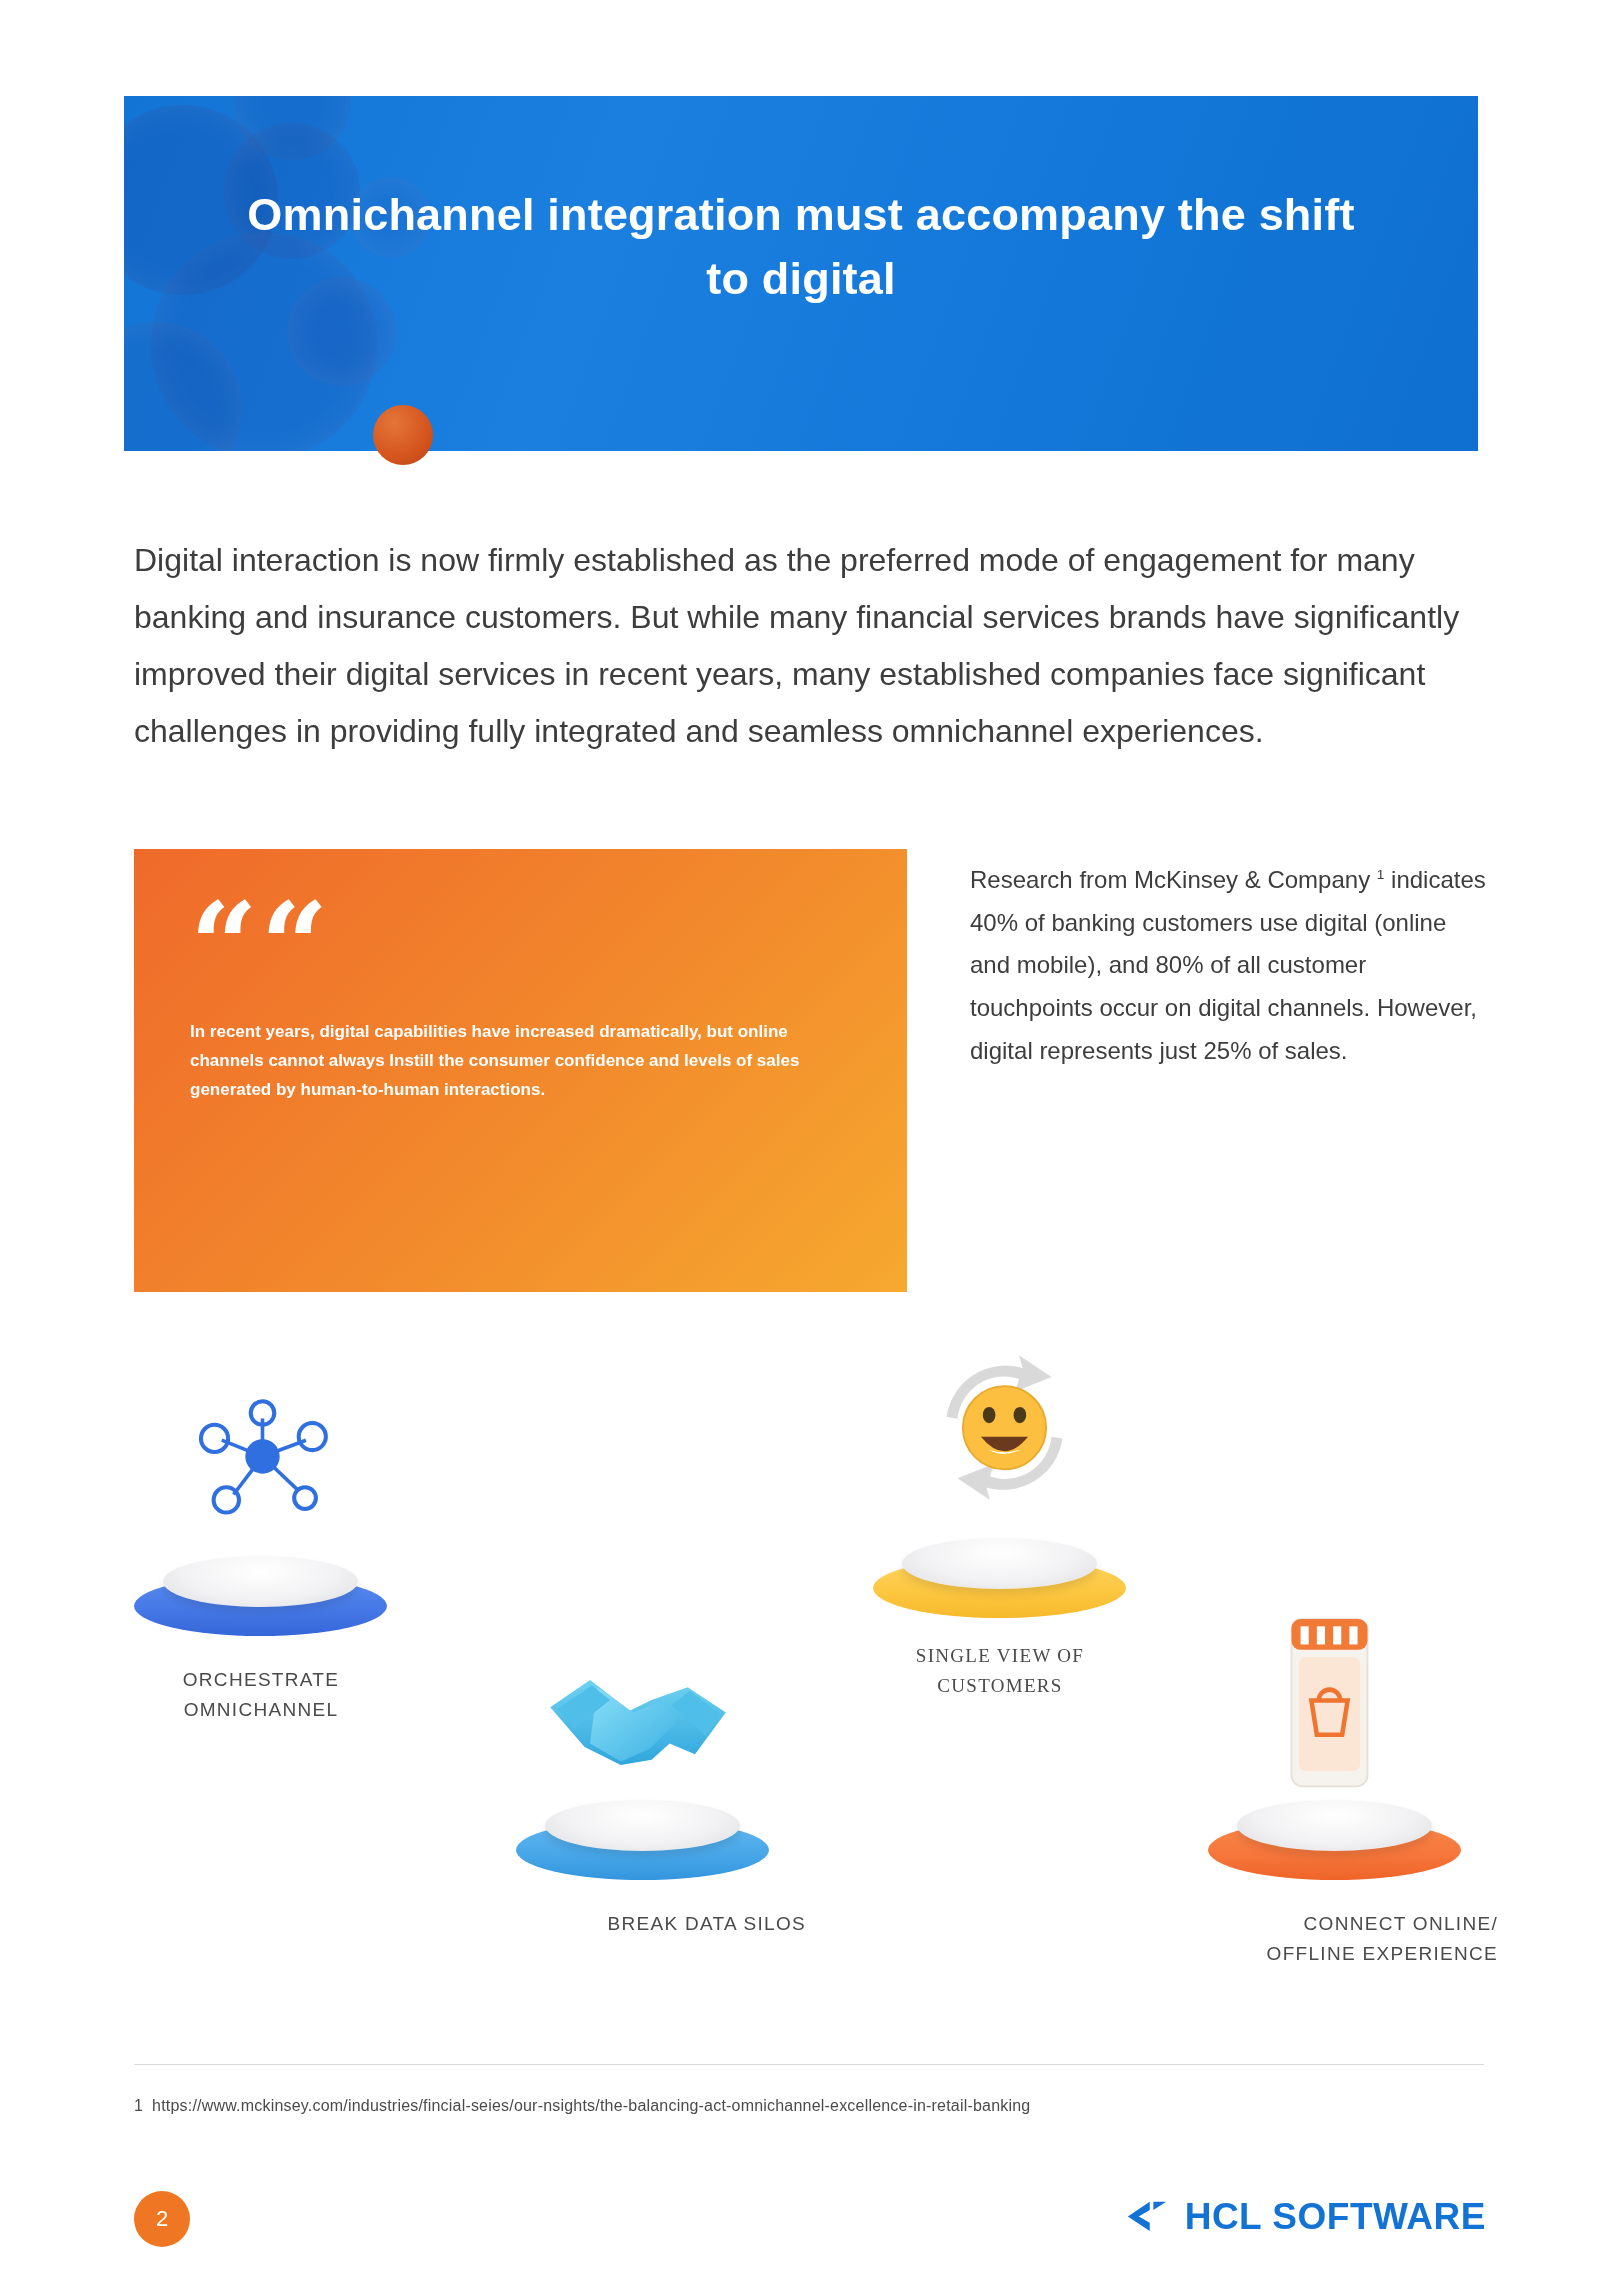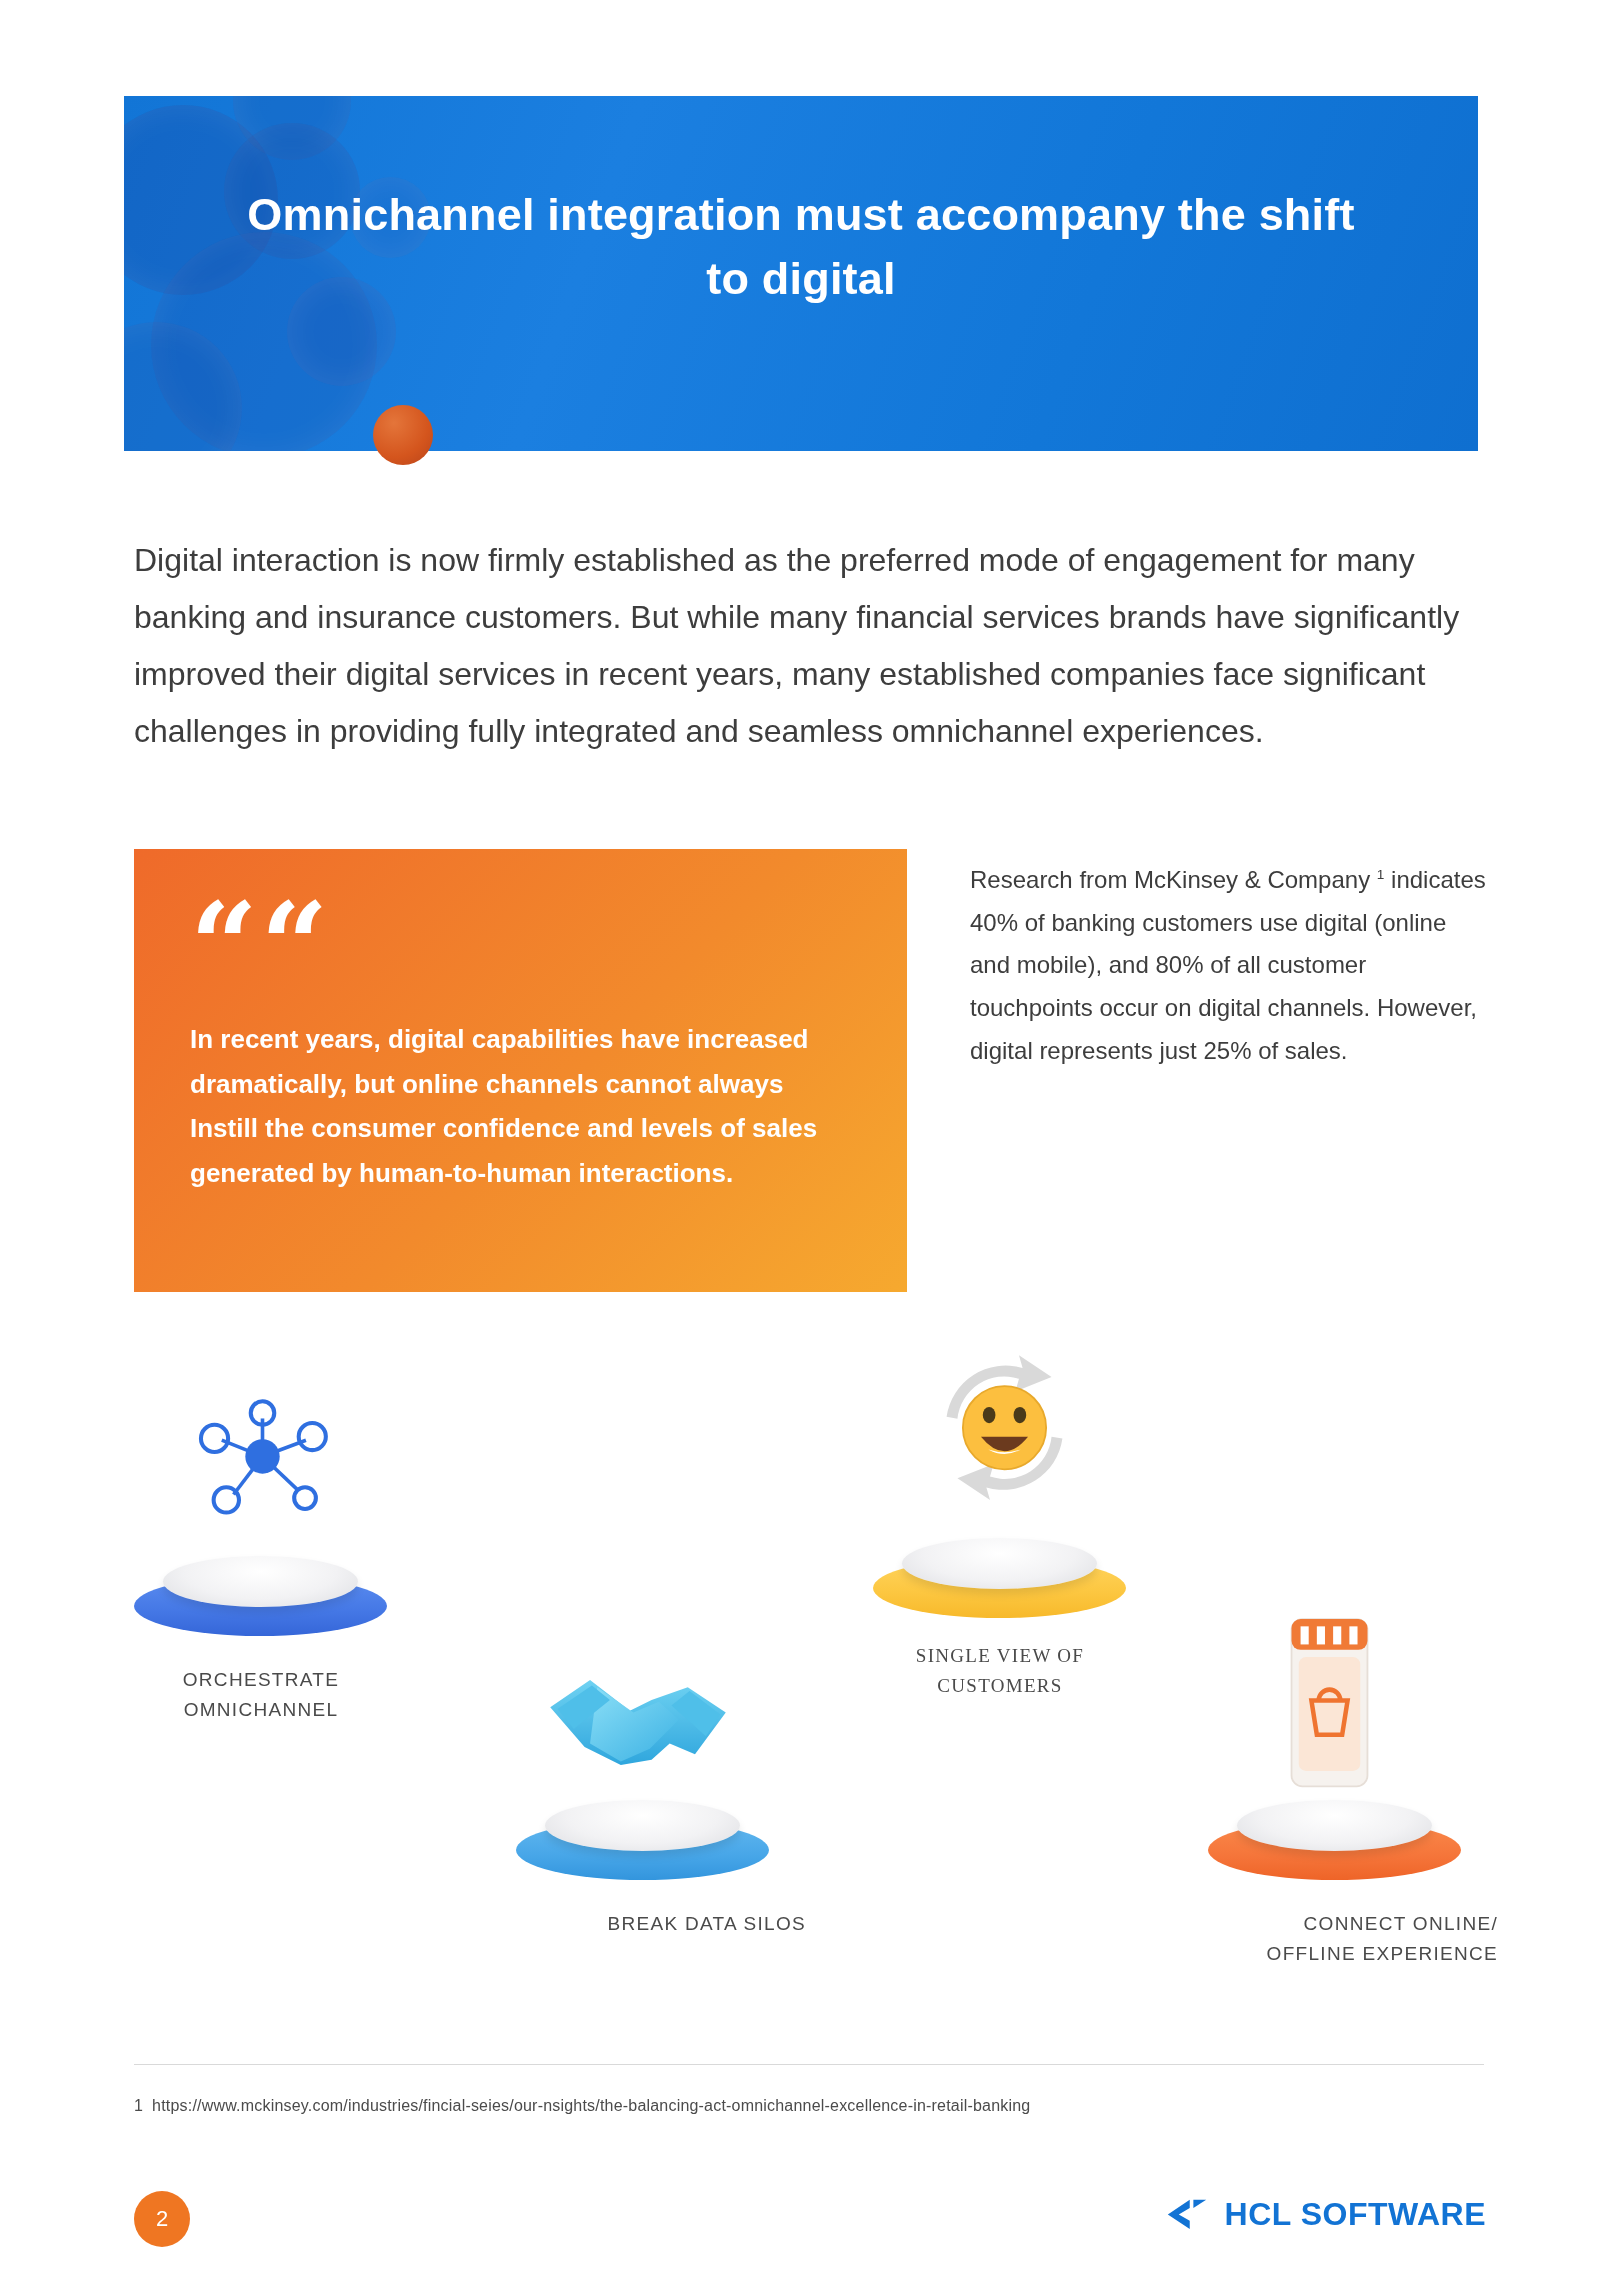--- a/index.html
+++ b/index.html
@@ -102,21 +102,21 @@
     line-height: 1;
     font-weight: bold;
     letter-spacing: 2.7px;
   }
   .quote-text {
     position: absolute;
     left: 56px;
     top: 168px;
     width: 660px;
     color: #ffffff;
-    font-size: 26px;
+    font-size: 17px;
     font-weight: bold;
     line-height: 1.72;
   }
 
   
   .research {
     position: absolute;
     left: 970px;
     top: 859px;
     width: 516px;
@@ -228,21 +228,21 @@
 
   .brand {
     position: absolute;
     right: 131px;
     top: 2196px;
     display: flex;
     align-items: center;
     gap: 16.3px;
   }
   .brand-text {
-    font-size: 32px;
+    font-size: 37px;
     font-weight: bold;
     color: #1273d4;
     letter-spacing: 0.5px;
   }
 </style>
 </head>
 <body>
 
 <div class="page">
 

